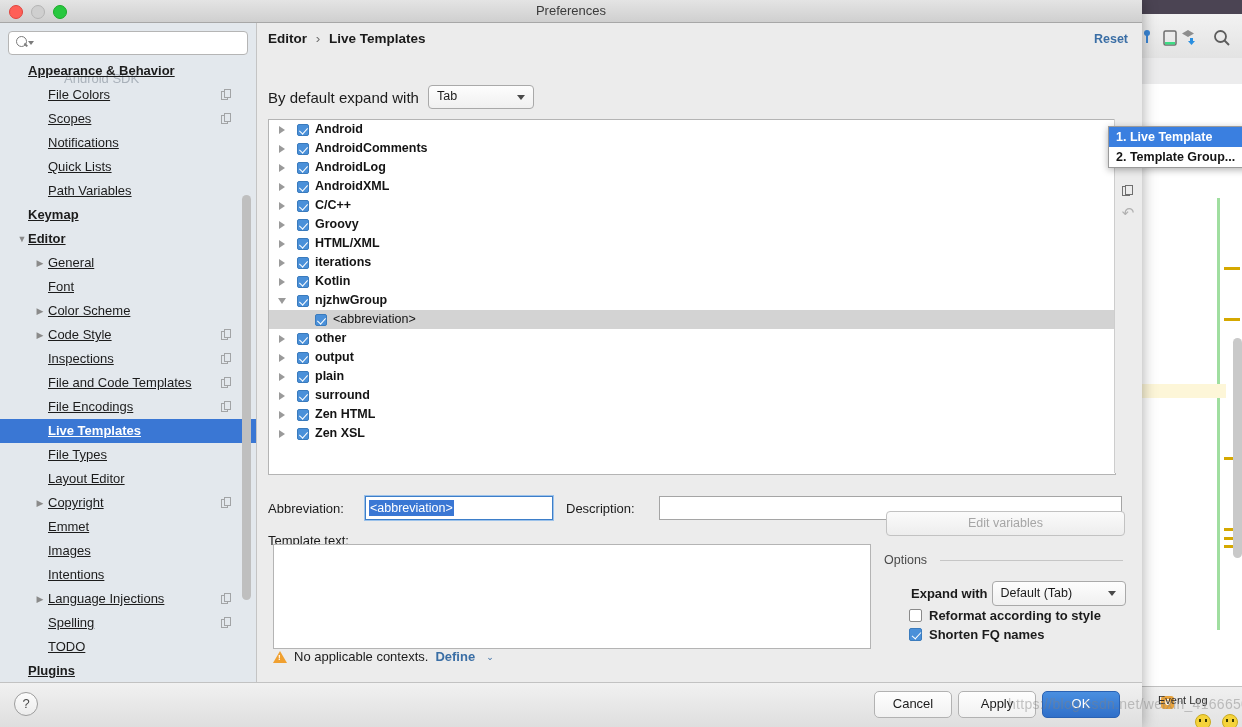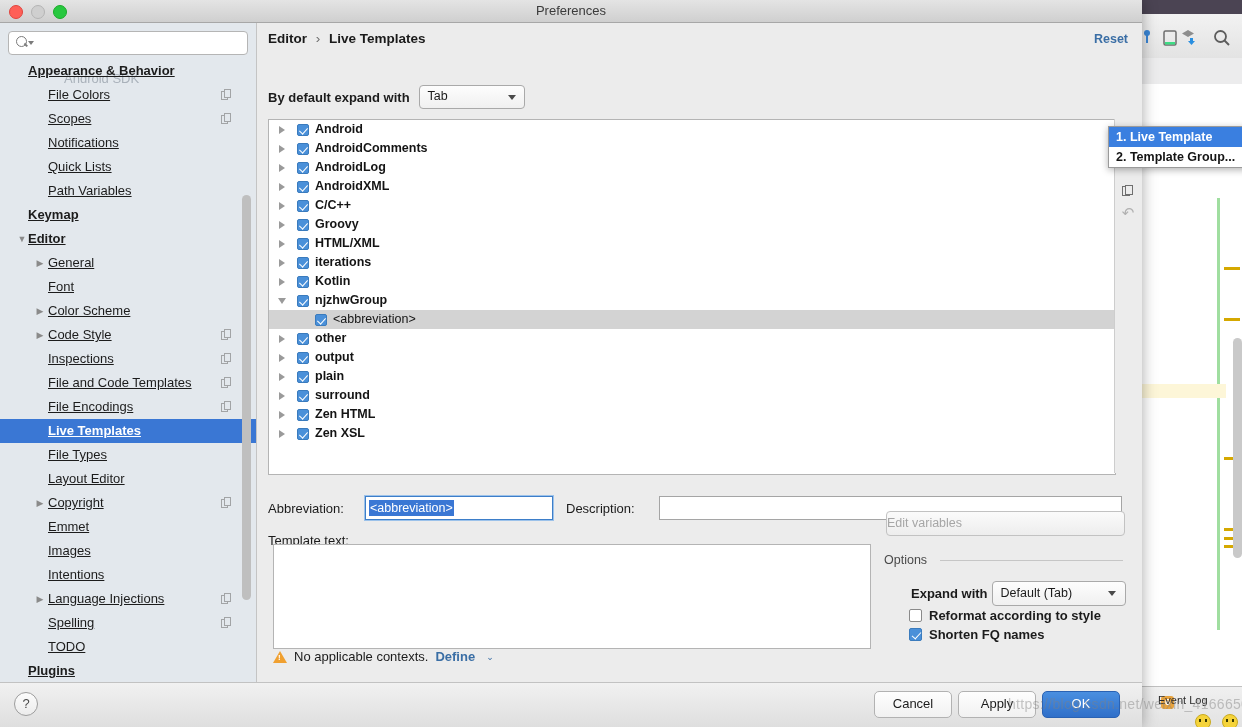--- a/index.html
+++ b/index.html
@@ -68,21 +68,21 @@
   .ghost{position:absolute;left:0;right:0;height:24px;line-height:24px;padding-left:64px;color:#a9b1ba;font-size:13px;}
   .sb-scroll{position:absolute;right:5px;top:172px;width:9px;height:405px;background:#bfbfbf;border-radius:5px;}
 
   
   .content{position:absolute;left:257px;top:23px;width:885px;height:659px;background:#ececec;}
   .crumb{position:absolute;left:11px;top:8px;font-size:13.5px;font-weight:bold;color:#1a1a1a;}
   .crumb .sep{font-weight:normal;color:#6c6c6c;padding:0 5px;}
   .reset{position:absolute;right:14px;top:9px;font-size:12.5px;font-weight:bold;color:#3a6ea5;cursor:pointer;}
 
   .expand-row{position:absolute;left:11px;top:62px;display:flex;align-items:center;gap:9px;}
-  .expand-label{font-size:13px;color:#1c1c1c;font-weight:bold;}
+  .expand-label{font-size:15px;color:#1c1c1c;}
   .combo{position:relative;width:96px;height:22px;background:linear-gradient(#fdfdfd,#f0f0f0);
       border:1px solid #a9a9a9;border-radius:4px;font-size:12.5px;line-height:21px;padding-left:8px;color:#1b1b1b;cursor:pointer;}
   .combo .arw{position:absolute;right:8px;top:9px;width:0;height:0;border-left:4px solid transparent;border-right:4px solid transparent;border-top:5px solid #4a4a4a;}
 
   
   .tpl-panel{position:absolute;left:11px;top:96px;width:846px;height:354px;background:#fff;border:1px solid #b4b4b4;overflow:hidden;}
   .tpl-row{position:relative;height:19px;line-height:19px;font-size:12.5px;color:#141414;font-weight:bold;white-space:nowrap;cursor:default;}
   .tpl-row.child{font-weight:normal;}
   .tpl-row.selected{background:#d3d3d3;}
   .tw{position:absolute;left:10px;top:6px;width:0;height:0;border-top:4.5px solid transparent;border-bottom:4.5px solid transparent;border-left:6px solid #9a9a9a;}
@@ -112,21 +112,21 @@
   
   .frm-label{position:absolute;font-size:13px;color:#1b1b1b;}
   .txtfield{position:absolute;background:#fff;border:1px solid #a5a5a5;height:22px;}
   .txtfield.focus{border:1px solid #3d7ec9;box-shadow:0 0 0 1px #9cc2ea;}
   .txtfield .val{position:absolute;left:3px;top:3px;font-size:12.5px;line-height:16px;}
   .txtfield .val.selected{background:#3a77d4;color:#fff;padding:0 1px;}
 
   .tpl-text-area{position:absolute;left:273px;top:544px;width:596px;height:103px;background:#fff;border:1px solid #b4b4b4;}
   .edit-vars{position:absolute;left:886px;top:511px;width:237px;height:23px;
      background:linear-gradient(#fbfbfb,#ededed);border:1px solid #c2c2c2;border-radius:4px;
-     line-height:22px;font-size:12.5px;color:#a6a6a6;cursor:default;}
+     text-align:center;line-height:22px;font-size:12.5px;color:#a6a6a6;cursor:default;}
 
   .opt-legend{position:absolute;left:884px;top:553px;font-size:12.5px;color:#4a4a4a;background:#ececec;padding-right:5px;}
   .opt-rule2{position:absolute;left:940px;top:560px;width:183px;height:1px;background:#c6c6c6;}
   .exp-row{position:absolute;left:911px;top:581px;display:flex;align-items:center;gap:4px;}
   .exp-lab{font-size:13px;color:#1b1b1b;font-weight:bold;}
   .combo2{position:relative;width:124px;height:23px;background:linear-gradient(#fdfdfd,#f0f0f0);
      border:1px solid #a9a9a9;border-radius:4px;font-size:12.5px;line-height:22px;padding-left:8px;color:#1b1b1b;cursor:pointer;}
   .combo2 .arw{position:absolute;right:9px;top:9px;width:0;height:0;border-left:4px solid transparent;border-right:4px solid transparent;border-top:5px solid #4a4a4a;}
   .optchk{position:absolute;font-size:13px;color:#1b1b1b;font-weight:bold;}
   .bigbox{position:absolute;width:13px;height:13px;box-sizing:border-box;border-radius:2px;}

